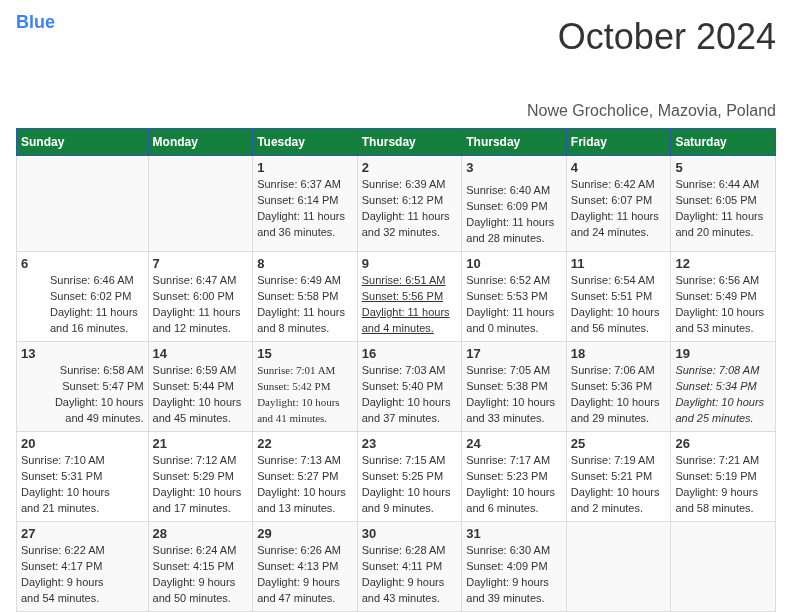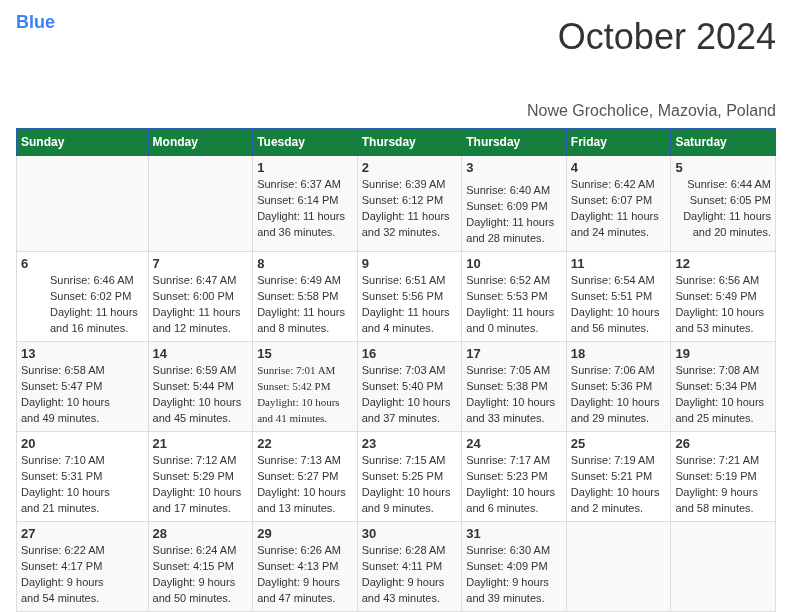--- a/index.html
+++ b/index.html
@@ -136,21 +136,21 @@
         </td>
         <td>
           <span class="cell-date">4</span>
           <div class="cell-info" style="white-space: pre-line;">Sunrise: 6:42 AM
 Sunset: 6:07 PM
 Daylight: 11 hours
 and 24 minutes.</div>
         </td>
         <td>
           <span class="cell-date">5</span>
-          <div class="cell-info" style="white-space: pre-line; text-align: right;">Sunrise: 6:44 AM
+          <div class="cell-info" style="white-space: pre-line;">Sunrise: 6:44 AM
 Sunset: 6:05 PM
 Daylight: 11 hours
 and 20 minutes.</div>
         </td>
       </tr>
       <tr>
         <td>
           <span class="cell-date">6</span>
           <div class="cell-info" style="white-space: pre-line; margin-left: 29px;">Sunrise: 6:46 AM
 Sunset: 6:02 PM
@@ -166,21 +166,21 @@
         </td>
         <td>
           <span class="cell-date">8</span>
           <div class="cell-info" style="white-space: pre-line;">Sunrise: 6:49 AM
 Sunset: 5:58 PM
 Daylight: 11 hours
 and 8 minutes.</div>
         </td>
         <td>
           <span class="cell-date">9</span>
-          <div class="cell-info" style="white-space: pre-line;">Sunrise: 6:51 AM
+          <div class="cell-info" style="white-space: pre-line; text-decoration: underline;">Sunrise: 6:51 AM
 Sunset: 5:56 PM
 Daylight: 11 hours
 and 4 minutes.</div>
         </td>
         <td>
           <span class="cell-date">10</span>
           <div class="cell-info" style="white-space: pre-line;">Sunrise: 6:52 AM
 Sunset: 5:53 PM
 Daylight: 11 hours
 and 0 minutes.</div>
@@ -196,21 +196,21 @@
           <span class="cell-date">12</span>
           <div class="cell-info" style="white-space: pre-line;">Sunrise: 6:56 AM
 Sunset: 5:49 PM
 Daylight: 10 hours
 and 53 minutes.</div>
         </td>
       </tr>
       <tr>
         <td>
           <span class="cell-date">13</span>
-          <div class="cell-info" style="white-space: pre-line;">Sunrise: 6:58 AM
+          <div class="cell-info" style="white-space: pre-line; text-align: right;">Sunrise: 6:58 AM
 Sunset: 5:47 PM
 Daylight: 10 hours
 and 49 minutes.</div>
         </td>
         <td>
           <span class="cell-date">14</span>
           <div class="cell-info" style="white-space: pre-line;">Sunrise: 6:59 AM
 Sunset: 5:44 PM
 Daylight: 10 hours
 and 45 minutes.</div>
@@ -238,21 +238,21 @@
         </td>
         <td>
           <span class="cell-date">18</span>
           <div class="cell-info" style="white-space: pre-line;">Sunrise: 7:06 AM
 Sunset: 5:36 PM
 Daylight: 10 hours
 and 29 minutes.</div>
         </td>
         <td>
           <span class="cell-date">19</span>
-          <div class="cell-info" style="white-space: pre-line;">Sunrise: 7:08 AM
+          <div class="cell-info" style="white-space: pre-line; font-style: italic;">Sunrise: 7:08 AM
 Sunset: 5:34 PM
 Daylight: 10 hours
 and 25 minutes.</div>
         </td>
       </tr>
       <tr>
         <td>
           <span class="cell-date">20</span>
           <div class="cell-info" style="white-space: pre-line;">Sunrise: 7:10 AM
 Sunset: 5:31 PM

